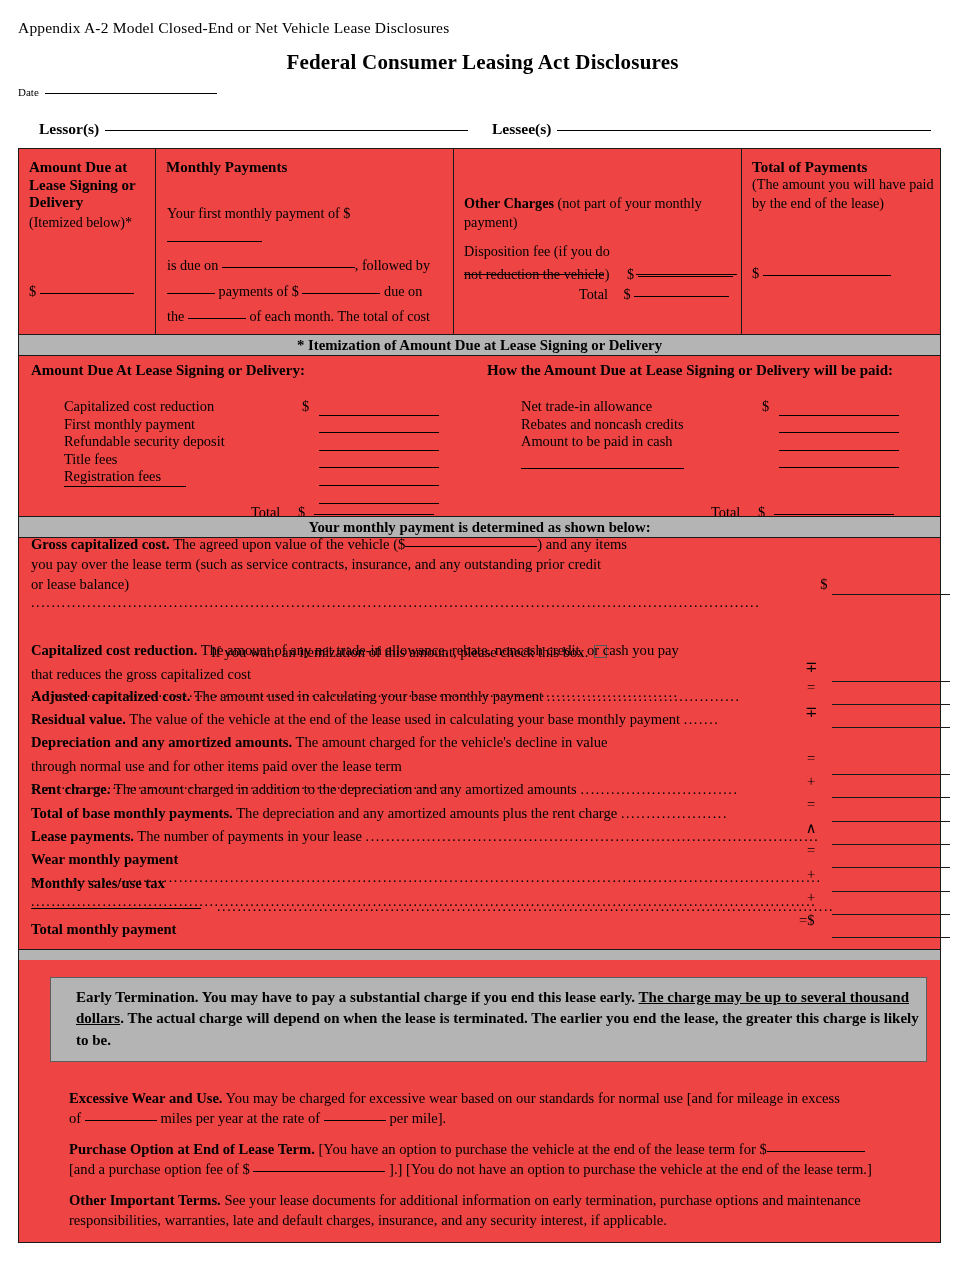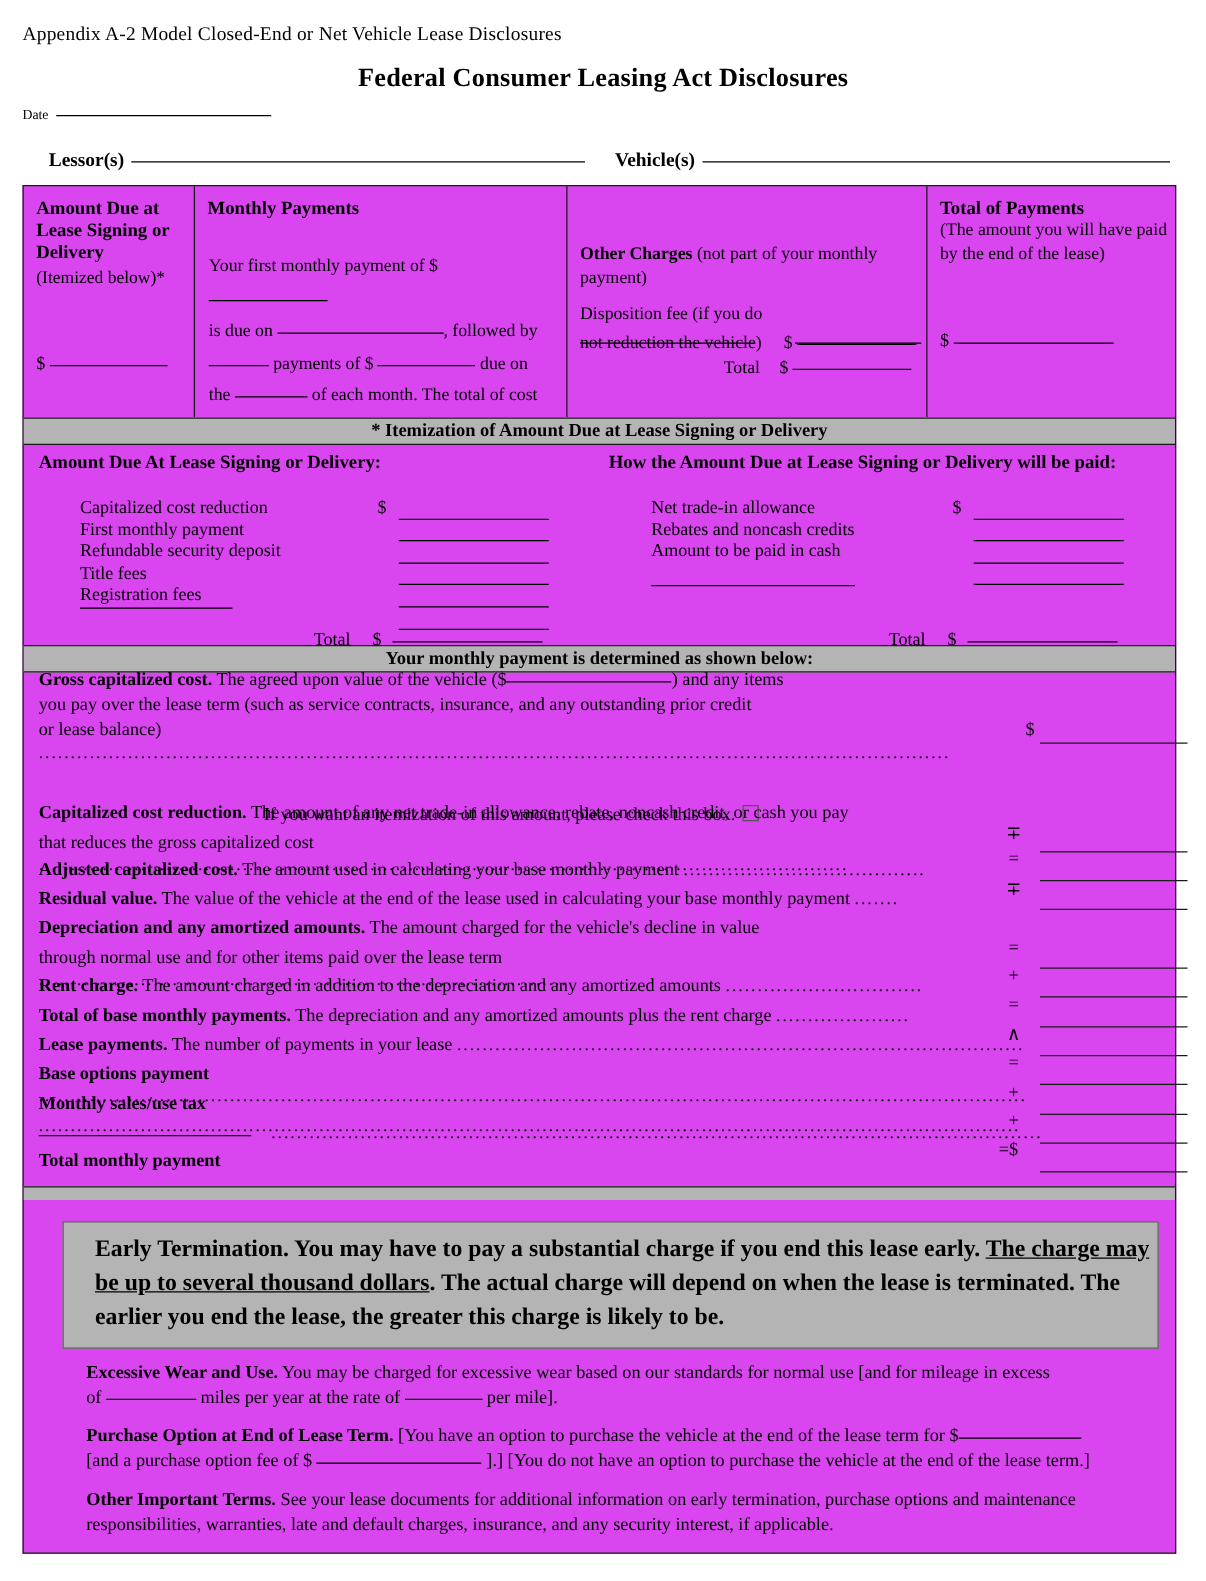--- a/index.html
+++ b/index.html
@@ -32,21 +32,21 @@
   .lessor-rule{display:inline-block; width:363px; border-bottom:1.4px solid #000; margin-left:6px; vertical-align:3px;}
   .lessee-wrap{position:absolute; left:474px; top:0;}
   .lessee-rule{display:inline-block; width:374px; border-bottom:1.4px solid #000; margin-left:6px; vertical-align:3px;}
 
   
   .frame{
     position:absolute; left:18px; top:148px;
     width:923px; height:1095px;
     border:1.6px solid #1a1a1a;
     box-sizing:border-box;
-    background:#d946ef;
+    background:#ef4444;
   }
 
   
   .tbl4{position:absolute; left:0; top:0; width:921px; height:185px;}
   .col{position:absolute; top:0; height:185px; box-sizing:border-box; padding:10px 9px 0 10px;}
   .col.b-right{border-right:1.5px solid #1a1a1a;}
   .c1{left:0;   width:137px;}
   .c2{left:137px; width:298px;}
   .c3{left:435px; width:288px;}
   .c4{left:723px; width:198px;}
@@ -112,21 +112,21 @@
   .amtline{position:absolute; left:813px; width:118px; border-bottom:1.4px solid #1a1a1a;}
   .inlineblank{display:inline-block; border-bottom:1.2px solid #000; vertical-align:2px;}
   .chkbox{display:inline-block; width:11px; height:11px; border:1.2px solid #555; vertical-align:-1px; margin-left:6px;}
   .under-blank{position:absolute; left:12px; width:170px; border-bottom:1.3px solid #000;}
 
   
   .etbox{
     position:absolute; left:31px; top:828px; width:877px;
     background:#b4b4b4; border:1.4px solid #5d5d5d;
     box-sizing:border-box; padding:9px 6px 10px 25px;
-    font-size:19px; font-weight:bold; line-height:1.42;
+    font-size:15px; font-weight:bold; line-height:1.42;
   }
   .etbox u{text-decoration:underline;}
 
   .tail{position:absolute; left:14px; width:900px; font-size:14.6px; line-height:1.36;margin-left:36px;}
   .tail .inlineblank{border-bottom:1.2px solid #000;}
   #tail1{top:940px;}
   #tail2{top:991px;}
   #tail3{top:1042px;}
 </style>
 </head>
@@ -139,21 +139,21 @@
 
   <div class="date-row">
     <span>Date</span><span class="rule"></span>
   </div>
 
   <div class="party-row">
     <span class="party">
       <b>Lessor(s)</b><span class="lessor-rule"></span>
     </span>
     <span class="lessee-wrap">
-      <b>Vehicle(s)</b><span class="lessee-rule"></span>
+      <b>Lessee(s)</b><span class="lessee-rule"></span>
     </span>
   </div>
 
   <div class="frame">
 
     <div class="tbl4">
 
       <div class="col c1 b-right">
         <div class="colhead">Amount Due at Lease Signing or Delivery</div>
         <div class="c1-item">(Itemized below)*</div>
@@ -343,21 +343,21 @@
 
       <div class="calc-txt" style="top:292px; width:790px;">
         <span class="bb">Lease payments.</span>
         <span>The number of payments in your lease</span>
         <span class="dots"> .........................................................................................</span>
       </div>
       <div class="opcol" style="top:283px;">∧</div>
       <div class="amtline" style="top:308px;"></div>
 
       <div class="calc-txt" style="top:315px; width:790px;">
-        <span class="bb">Base options payment</span>
+        <span class="bb">Wear monthly payment</span>
         <span class="dots"> ...........................................................................................................................................................</span>
       </div>
       <div class="opcol" style="top:306px;">=</div>
       <div class="amtline" style="top:331px;"></div>
 
       <div class="calc-txt" style="top:339px; width:790px;">
         <span class="bb">Monthly sales/use tax</span>
         <span class="dots"> ..........................................................................................................................................................</span>
       </div>
       <div class="opcol" style="top:330px;">+</div>

